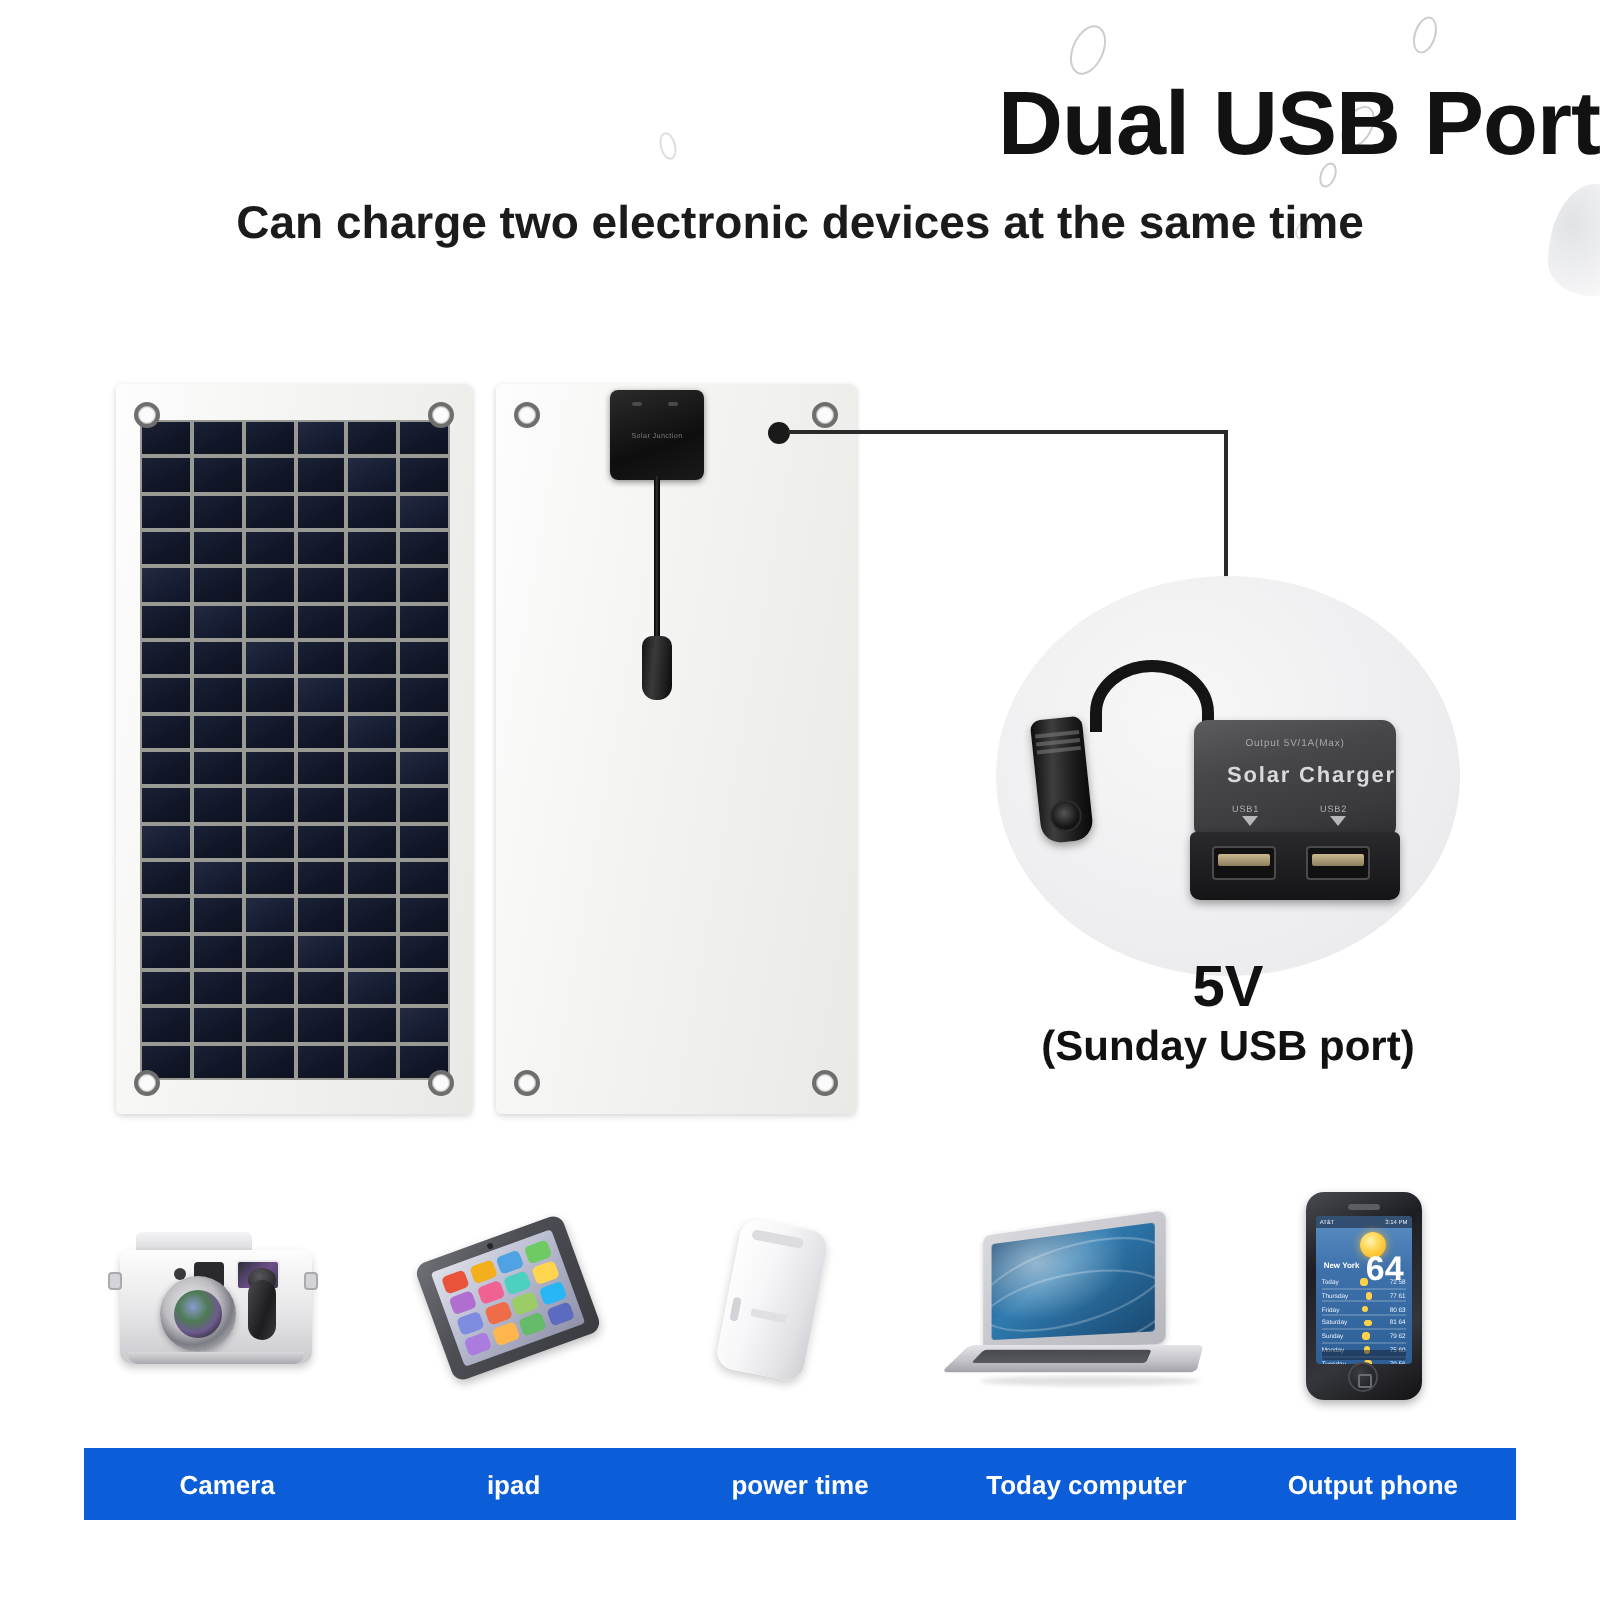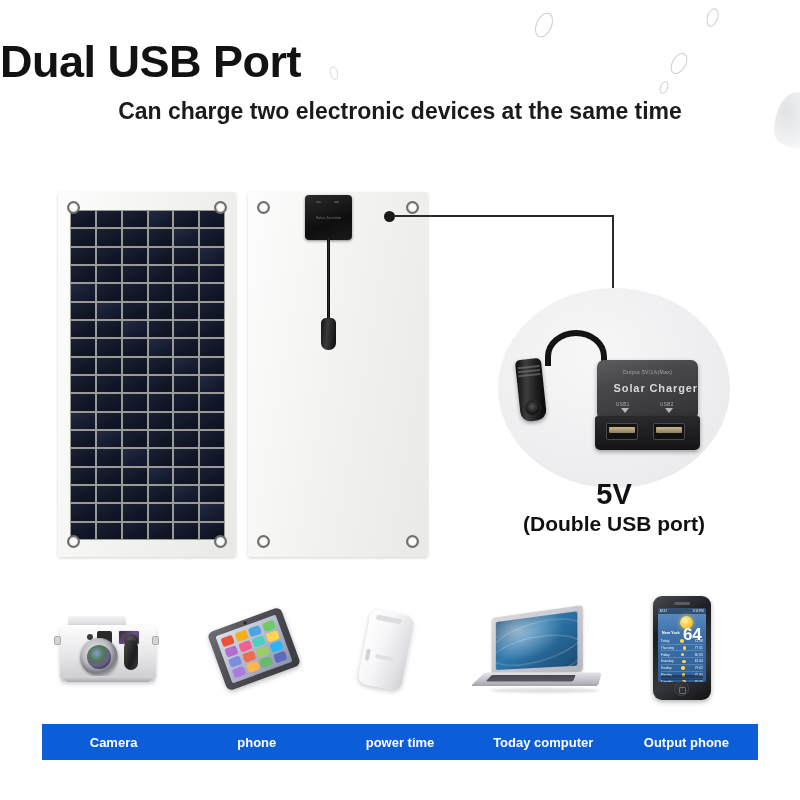--- a/index.html
+++ b/index.html
@@ -30,21 +30,21 @@
     position: absolute; right: -14px; top: 92px;
     width: 40px; height: 56px;
     background: radial-gradient(ellipse at 30% 35%, #c9cbd0 0%, #e4e5e8 55%, #ffffff 100%);
     border-radius: 60% 40% 45% 55% / 70% 60% 40% 30%;
     opacity: .55;
   }
 
   
   .title {
     position: absolute; left: 0; right: 0; top: 36px;
-    text-align: left;
+    text-align: right;
     font-size: 45px; font-weight: bold;
     letter-spacing: -0.5px;
     color: #121212;
   }
   .subtitle {
     position: absolute; left: 0; right: 0; top: 98px;
     text-align: center;
     font-size: 23px; font-weight: bold;
     color: #1b1b1b;
   }
@@ -621,21 +621,21 @@
   <div class="usb-label u2">USB2</div>
   <div class="usb-arrow a1"></div>
   <div class="usb-arrow a2"></div>
 </div>
 <div class="charger-front">
   <div class="usb-port p1"></div>
   <div class="usb-port p2"></div>
 </div>
 
 <div class="cap-5v">5V</div>
-<div class="cap-usb">(Double USB port)</div>
+<div class="cap-usb">(Sunday USB port)</div>
 
 <div class="devices">
 
   <div class="device">
     <div class="cam-top"></div>
     <div class="cam-body"></div>
     <div class="cam-strap-l"></div>
     <div class="cam-strap-r"></div>
     <div class="cam-dot"></div>
     <div class="cam-bump"></div>
@@ -744,17 +744,17 @@
         <div class="ph-footer"></div>
       </div>
       <div class="phone-home"></div>
     </div>
   </div>
 
 </div>
 
 <div class="labelbar" id="labelbar">
     <span>Camera</span>
-    <span>phone</span>
+    <span>ipad</span>
     <span>power time</span>
     <span>Today computer</span>
     <span>Output phone</span>
   </div>
 
 </body></html>

